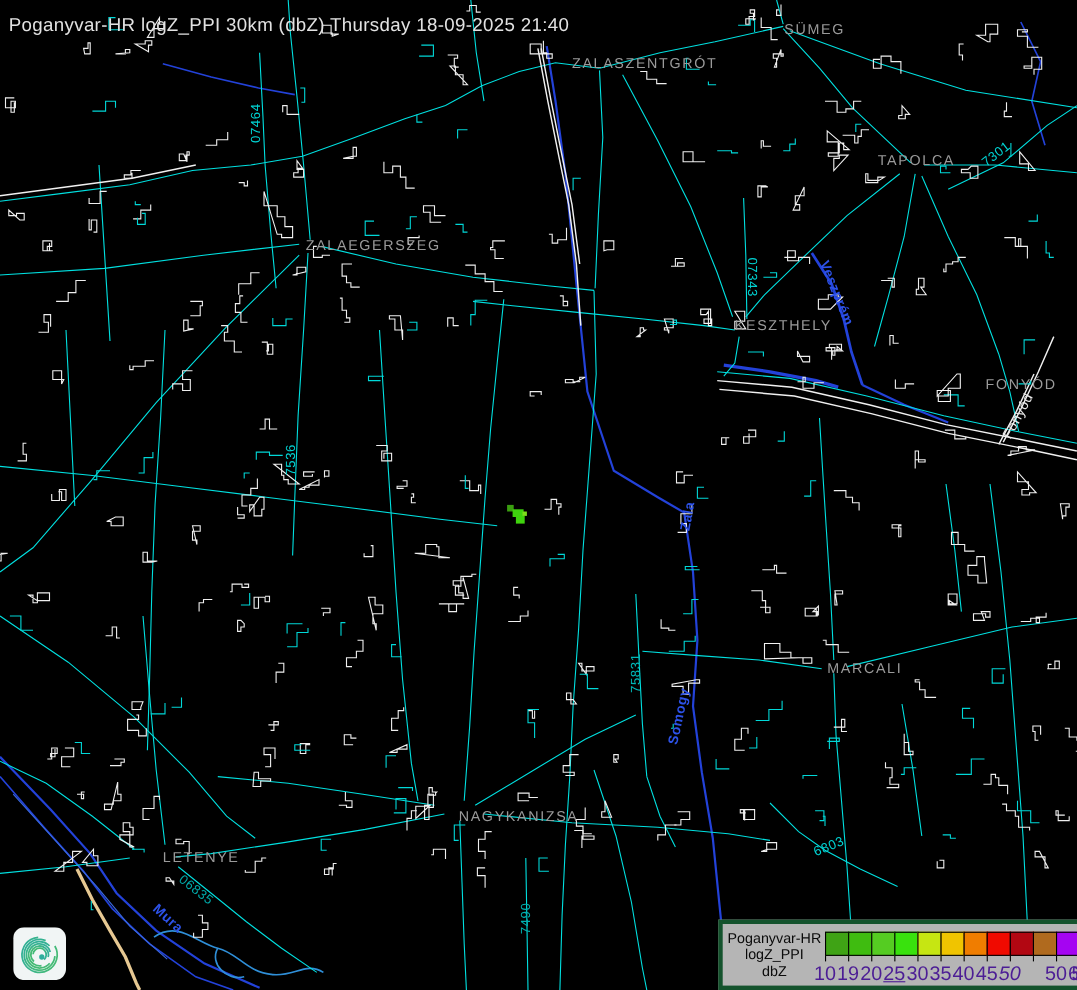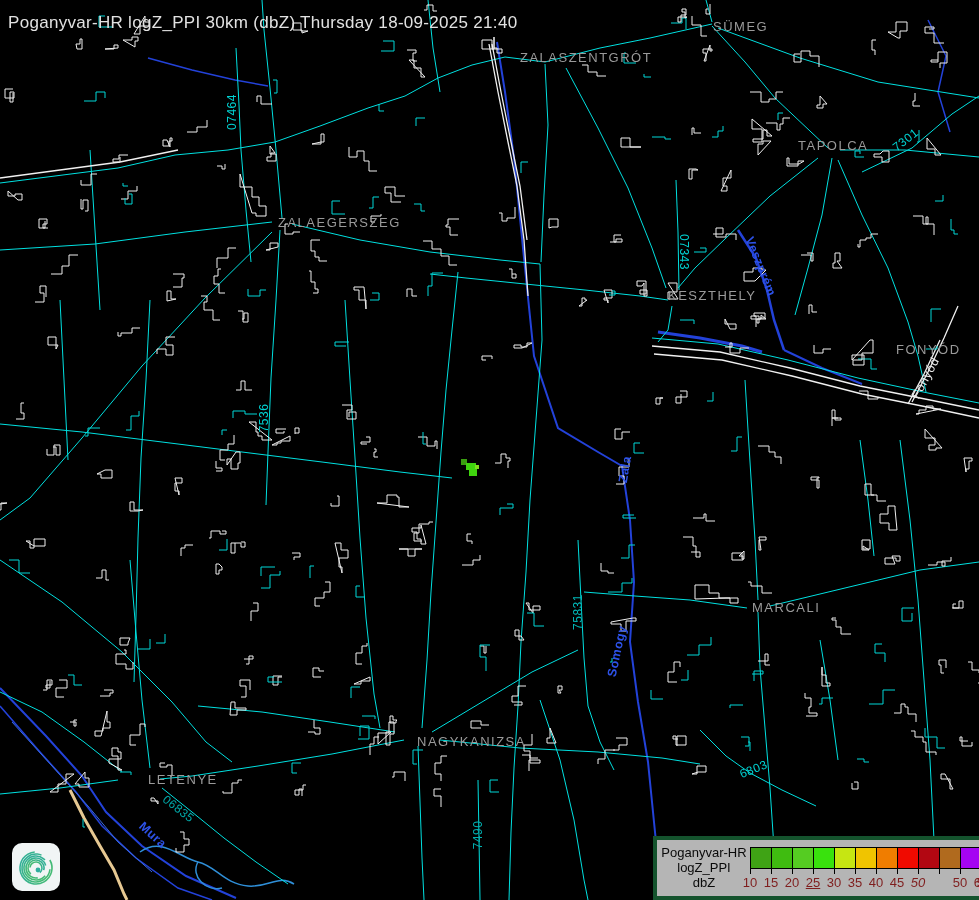--- a/index.html
+++ b/index.html
@@ -11,21 +11,21 @@
        font-size:17px;letter-spacing:.3px;white-space:nowrap;}
   
   #legend{position:absolute;left:653px;top:836px;width:357px;height:64px;
        background:#b5b5b5;border:4px solid #14532d;box-sizing:border-box;}
   #legend-text{position:absolute;left:2px;top:5px;width:90px;text-align:center;
        color:#0a0a0a;font-size:13px;line-height:15px;}
   #swatches{position:absolute;left:93px;top:7px;height:22px;display:flex;}
   .swatch{width:22px;height:22px;border:1px solid #000;box-sizing:border-box;margin-left:-1px;}
   .swatch:first-child{margin-left:0;}
   .ltick{position:absolute;top:29px;width:1px;height:5px;background:#000;}
-  .ltick-label{position:absolute;top:35px;font-size:13px;color:#7f1d1d;transform:translateX(-50%);}
+  .ltick-label{position:absolute;top:35px;font-size:18px;color:#4c1d95;transform:translateX(-50%);}
   
   #logo{position:absolute;left:12px;top:843px;width:48px;height:48px;}
 </style>
 </head>
 <body>
 
 <div id="stage">
   <svg id="map" width="979" height="900" viewBox="0 0 979 900">
     <defs>
       <linearGradient id="lg" x1="0" y1="0" x2="1" y2="1">
@@ -454,21 +454,21 @@
         <div class="swatch" style="background: rgb(240, 10, 0);"></div>
         <div class="swatch" style="background: rgb(178, 7, 18);"></div>
         <div class="swatch" style="background: rgb(176, 106, 30);"></div>
         <div class="swatch" style="background: rgb(165, 4, 242);"></div>
         <div class="swatch" style="background: rgb(180, 180, 244);"></div>
       </div>
     <div id="ticks">
         <div class="ltick" style="left: 93px;"></div>
         <div class="ltick-label" style="left: 93px;">10</div>
         <div class="ltick" style="left: 114px;"></div>
-        <div class="ltick-label" style="left: 114px;">15</div>
+        <div class="ltick-label" style="left: 114px;">19</div>
         <div class="ltick" style="left: 135px;"></div>
         <div class="ltick-label" style="left: 135px;">20</div>
         <div class="ltick" style="left: 156px;"></div>
         <div class="ltick-label" style="left: 156px; text-decoration: underline;">25</div>
         <div class="ltick" style="left: 177px;"></div>
         <div class="ltick-label" style="left: 177px;">30</div>
         <div class="ltick" style="left: 198px;"></div>
         <div class="ltick-label" style="left: 198px;">35</div>
         <div class="ltick" style="left: 219px;"></div>
         <div class="ltick-label" style="left: 219px;">40</div>

